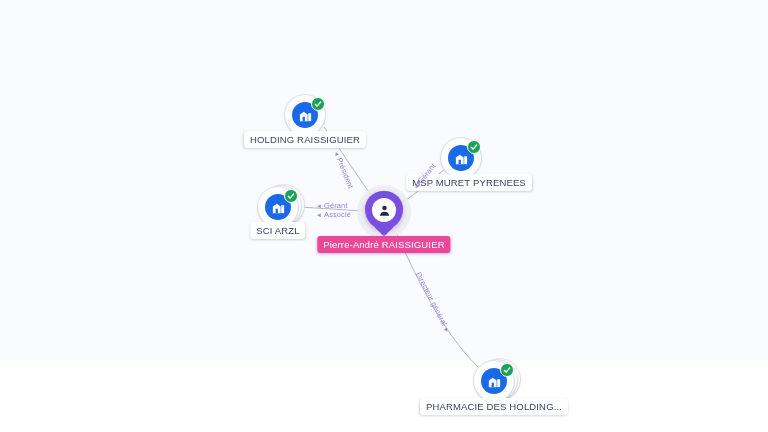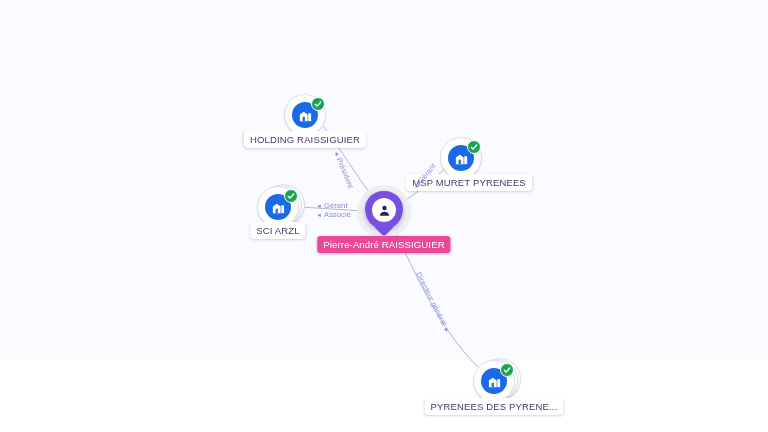--- a/index.html
+++ b/index.html
@@ -222,21 +222,21 @@
         <rect x="16.4" y="8.4" width="4.6" height="12.6"></rect>
         <rect x="7.4" y="14" width="3.6" height="7" fill="#1a6ae8"></rect>
       </svg>
     </div>
     <div class="badge-check">
       <svg width="8" height="8" viewBox="0 0 24 24" fill="none" stroke="#ffffff" stroke-width="4" stroke-linecap="round" stroke-linejoin="round">
         <polyline points="4,13 9.5,18.5 20,6"></polyline>
       </svg>
     </div>
   </div>
-  <div class="node-label" style="left:494px; top:398px;">PYRENEES DES PYRENE...</div>
+  <div class="node-label" style="left:494px; top:398px;">PHARMACIE DES HOLDING...</div>
 
   <div class="node" style="left:384px; top:212px;">
     <div class="person-halo"></div>
     <div class="person-pin"></div>
     <div class="person-core">
       <svg width="13" height="13" viewBox="0 0 24 24" fill="#22284a">
         <circle cx="12" cy="7.4" r="4.1"></circle>
         <path d="M3.6 21.5c0-4.7 3.8-7.3 8.4-7.3s8.4 2.6 8.4 7.3z"></path>
       </svg>
     </div>

